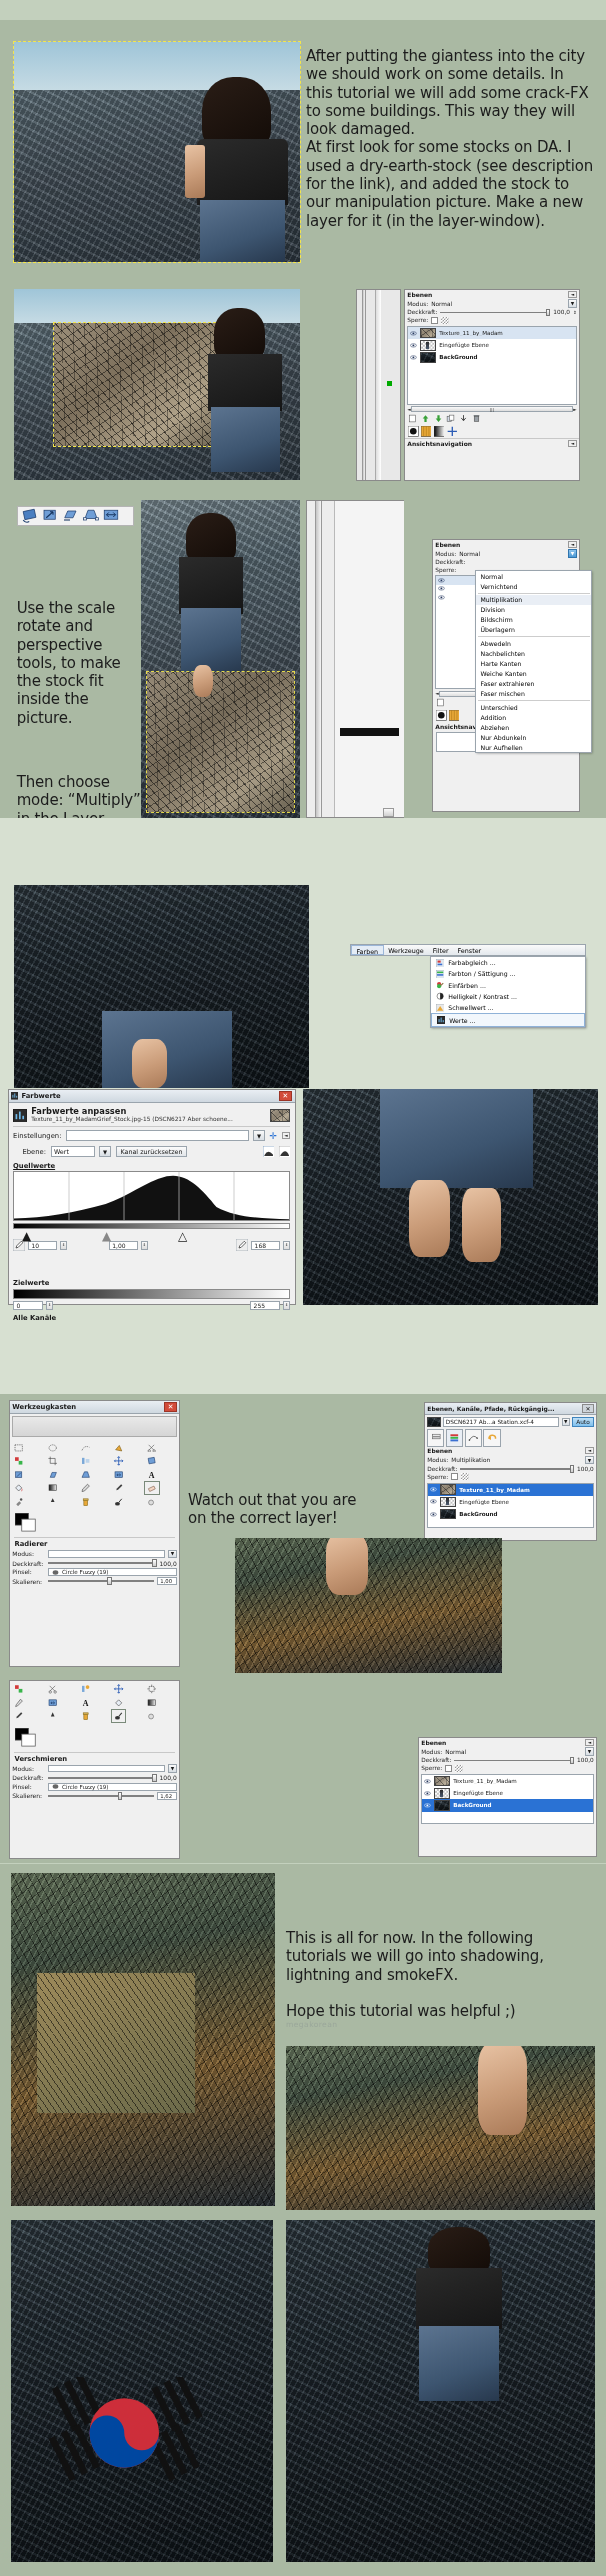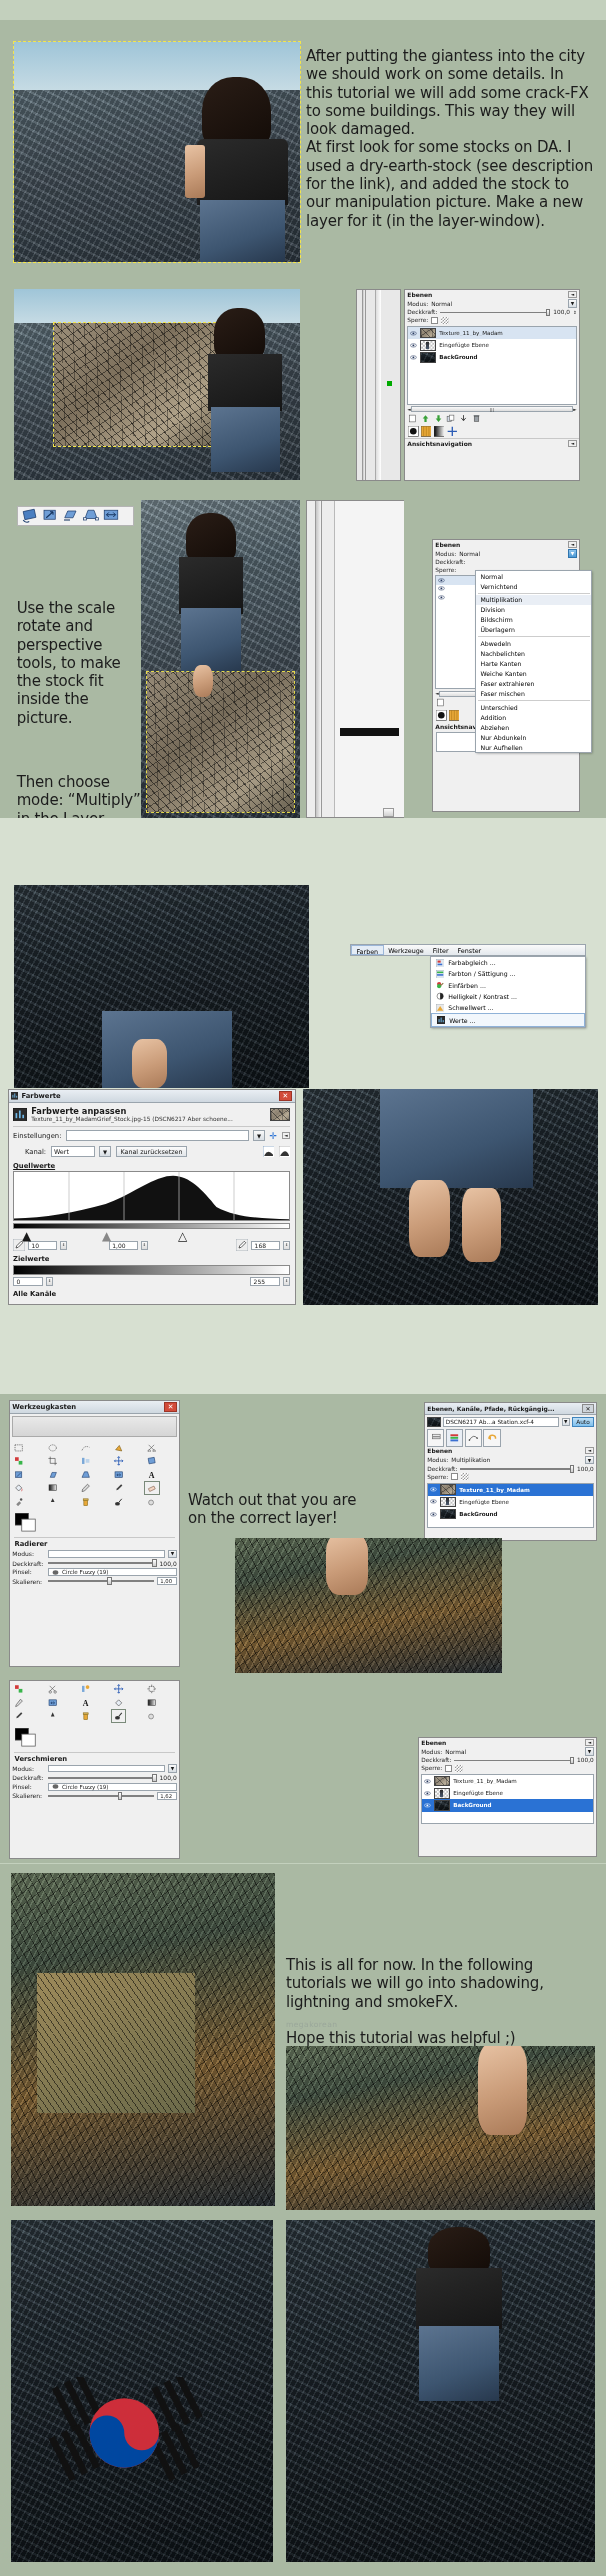--- a/index.html
+++ b/index.html
@@ -523,21 +523,21 @@
         <svg width="7.6" height="7.6" viewBox="0 0 16 16">
             <rect width="16" height="16" fill="#2b2b2b"></rect>
             <rect x="3" y="6" width="2" height="6" fill="#6fb8e8"></rect>
             <rect x="7" y="3" width="2" height="9" fill="#6fb8e8"></rect>
             <rect x="11" y="8" width="2" height="4" fill="#6fb8e8"></rect>
           </svg>
         <span>Farbwerte</span>
       </span>
       <span style="background:#d24b3a;color:#fff;padding:0 3px;border:0.8px solid #9c3426;">✕</span>
     </div>
-    <div style="display:flex;align-items:center;gap:4.5px;padding:3.8px 4.5px;">
+    <div style="display:flex;align-items:flex-end;gap:4.5px;padding:3.8px 4.5px;">
       <svg width="13.6" height="13.6" viewBox="0 0 16 16">
           <rect width="16" height="16" fill="#2b2b2b" stroke="#111"></rect>
           <rect x="3" y="6" width="2" height="6" fill="#6fb8e8"></rect>
           <rect x="7" y="3" width="2" height="9" fill="#6fb8e8"></rect>
           <rect x="11" y="8" width="2" height="4" fill="#6fb8e8"></rect>
         </svg>
       <div style="flex:1;">
         <div style="font-size:8.3px;font-weight:bold;">Farbwerte anpassen</div>
         <div style="font-size:5.8px;color:#333;">Texture_11_by_MadamGrief_Stock.jpg-15 (DSCN6217 Aber schoene...</div>
       </div>
@@ -547,21 +547,21 @@
     </div>
     <div style="height:0.8px;background:#c8c8c8;margin:0 4.5px;"></div>
     <div style="display:flex;align-items:center;gap:4.5px;padding:3px 4.5px;">
       <span style="font-size:6.8px;">Einstellungen:</span>
       <span style="flex:1;height:11.4px;background:#fff;border:0.8px solid #9aa4ad;"></span>
       <span style="width:12px;height:11.4px;border:0.8px solid #9aa4ad;background:linear-gradient(#fafafa,#d8dee4);text-align:center;font-size:5.3px;line-height:11.4px;">▼</span>
       <span style="color:#2a72d4;font-size:9px;font-weight:bold;">✛</span>
       <span style="border:0.8px solid #999;padding:0 1.5px;font-size:4.5px;">◄</span>
     </div>
     <div style="display:flex;align-items:center;gap:4.5px;padding:1.5px 4.5px;">
-      <span style="font-size:6.8px;width:33px;text-align:right;">Kanal:</span>
+      <span style="font-size:6.8px;width:33px;text-align:right;">Ebene:</span>
       <span style="width:44px;height:11.4px;background:#fff;border:0.8px solid #9aa4ad;font-size:6.4px;padding:0 2.3px;line-height:11.4px;">Wert</span>
       <span style="width:12px;height:11.4px;border:0.8px solid #9aa4ad;background:linear-gradient(#fafafa,#d8dee4);text-align:center;font-size:5.3px;line-height:11.4px;">▼</span>
       <span style="height:11.4px;border:0.8px solid #9aa4ad;background:linear-gradient(#fbfbfb,#e2e6ea);font-size:6.4px;padding:0 3.8px;line-height:11.4px;">Kanal zurücksetzen</span>
       <span style="flex:1"></span>
       <svg width="11.4" height="11.4" viewBox="0 0 16 16">
           <rect width="16" height="16" fill="#fff" stroke="#6a8fb5"></rect>
           <path d="M2 13 Q7 4 14 12 L14 14 L2 14z" fill="#333"></path>
         </svg>
       <svg width="11.4" height="11.4" viewBox="0 0 16 16">
           <rect width="16" height="16" fill="#fff" stroke="#999"></rect>
@@ -592,21 +592,21 @@
       <span class="spin" style="width:29px;">1,00</span>
       <span style="border:0.8px solid #9aa4ad;width:6.8px;height:9px;background:linear-gradient(#fafafa,#ddd);font-size:3.8px;text-align:center;">⇕</span>
       <span style="flex:1"></span>
       <svg width="12" height="12" viewBox="0 0 16 16">
           <rect width="16" height="16" fill="#eee" stroke="#9aa4ad"></rect>
           <path d="M11 3l2 2-6 6-3 1 1-3z" fill="#fff" stroke="#333"></path>
         </svg>
       <span class="spin" style="width:29px;">168</span>
       <span style="border:0.8px solid #9aa4ad;width:6.8px;height:9px;background:linear-gradient(#fafafa,#ddd);font-size:3.8px;text-align:center;">⇕</span>
     </div>
-    <div style="font-size:6.8px;font-weight:bold;padding:2.3px 4.5px 1.5px;">Zielwerte</div>
+    <div style="font-size:6.8px;font-weight:bold;padding:2.3px 4.5px 1.5px;margin-top:24px;">Zielwerte</div>
     <div class="grad-bar" style="margin:0 4.5px;height:10.6px;"></div>
     <div style="display:flex;align-items:center;gap:3px;padding:2.3px 4.5px;">
       <span class="spin" style="width:30px;">0</span>
       <span style="border:0.8px solid #9aa4ad;width:6.8px;height:9px;background:linear-gradient(#fafafa,#ddd);font-size:3.8px;text-align:center;">⇕</span>
       <span style="flex:1"></span>
       <span class="spin" style="width:30px;">255</span>
       <span style="border:0.8px solid #9aa4ad;width:6.8px;height:9px;background:linear-gradient(#fafafa,#ddd);font-size:3.8px;text-align:center;">⇕</span>
     </div>
     <div style="font-size:6.8px;font-weight:bold;padding:1.5px 4.5px;">Alle Kanäle</div>
   </div>
@@ -1114,21 +1114,21 @@
   </svg>
 
   <div class="band" style="left:0;top:1864px;width:606px;height:349px;"></div>
 
   <div class="photo city-crack" style="left:10.6px;top:1873px;width:264px;height:333px;">
     <div style="position:absolute;left:10%;top:30%;width:60%;height:42%;background:
       repeating-linear-gradient(55deg, rgba(0,0,0,.55) 0 0.8px, rgba(0,0,0,0) 0.8px 5.3px),
       linear-gradient(150deg,#9d8a5a,#6b6a4a);"></div>
   </div>
 
-  <div class="tut-text" style="left:286px;top:1929px;width:288px;margin-top:27px;">This is all for now. In the following tutorials we will go into shadowing, lightning and smokeFX.
+  <div class="tut-text" style="left:286px;top:1929px;width:288px;">This is all for now. In the following tutorials we will go into shadowing, lightning and smokeFX.
 
 Hope this tutorial was helpful ;)</div>
   <div class="wm" style="left:286px;top:2020px;">megakorean</div>
 
   <div class="photo city-crack" style="left:286px;top:2046px;width:309px;height:164px;">
     <div class="skin" style="position:absolute;left:62%;top:-2%;width:16%;height:56%;border-radius:25%;"></div>
   </div>
 
   <div class="band" style="left:0;top:2212px;width:606px;height:364px;"></div>
 

